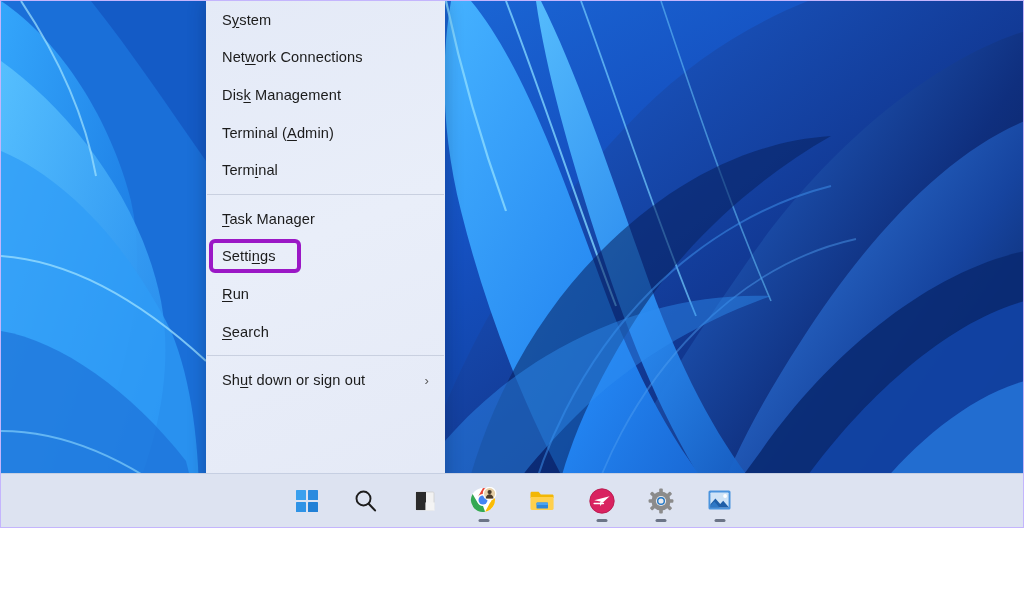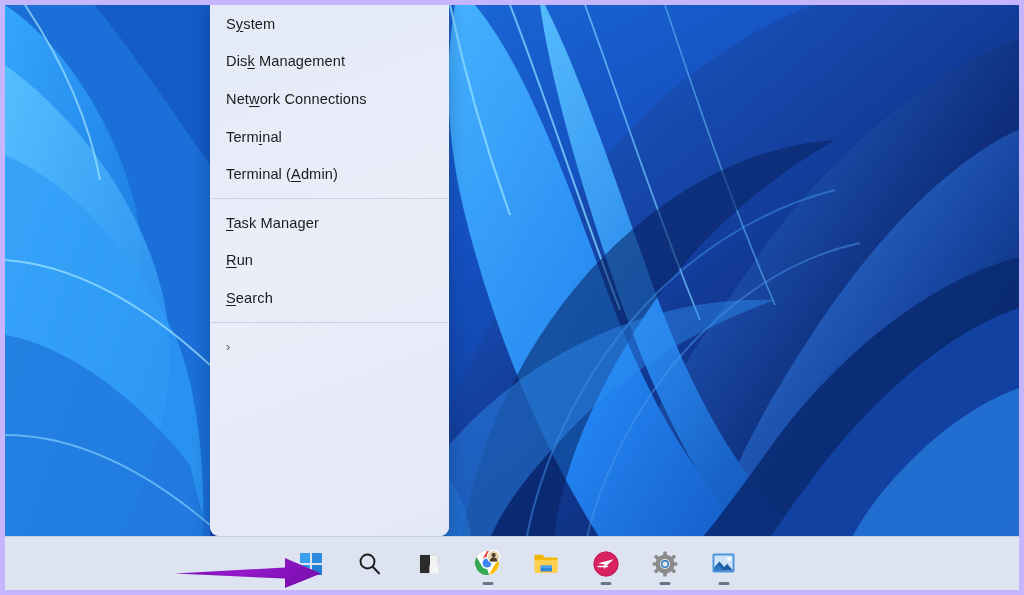--- a/index.html
+++ b/index.html
@@ -3,24 +3,24 @@
 <meta charset="utf-8">
 <style>
   * { box-sizing: border-box; margin: 0; padding: 0; }
   html, body {
     width: 1024px; height: 595px;
     overflow: hidden;
     font-family: "Liberation Sans", sans-serif;
   }
   #screen {
     position: relative;
-    width: 1024px; height: 595px;
+    width: 1024px; height: 528px;
     background: #f97316;
     overflow: hidden;
-    border: 5px solid #c4b5fd;
+    border: 1px solid #c4b5fd;
   }
 
   
   #wallpaper {
     position: absolute; left: 0; top: 0;
     width: 1024px; height: 541px;
     overflow: hidden;
     background: #1544a8;
   }
   #wallpaper svg { display: block; width: 1024px; height: 541px; }
@@ -217,43 +217,48 @@
       <path d="M 300 430 C 340 420 390 430 430 460 C 450 476 462 500 468 541 L 300 541 Z" fill="#2a86ea" opacity="0.35"></path>
     </svg>
   </div>
 
   <div id="context-menu">
     <div class="menu-inner" id="menu-items-container">
         <div class="menu-item">
           <span class="label">S<u>y</u>stem</span>
         </div>
         <div class="menu-item">
+          <span class="label">Net<u>w</u>ork Connections</span>
+        </div>
+        <div class="menu-item">
           <span class="label">Dis<u>k</u> Management</span>
         </div>
         <div class="menu-item">
-          <span class="label">Net<u>w</u>ork Connections</span>
+          <span class="label">Terminal (<u>A</u>dmin)</span>
         </div>
         <div class="menu-item">
           <span class="label">Term<u>i</u>nal</span>
         </div>
-        <div class="menu-item">
-          <span class="label">Terminal (<u>A</u>dmin)</span>
-        </div>
         <div class="menu-sep"></div>
         <div class="menu-item">
           <span class="label"><u>T</u>ask Manager</span>
         </div>
+        <div class="menu-item highlighted">
+          <span class="label">Setti<u>n</u>gs</span>
+          <div class="highlight-box"></div>
+        </div>
         <div class="menu-item">
           <span class="label"><u>R</u>un</span>
         </div>
         <div class="menu-item">
           <span class="label"><u>S</u>earch</span>
         </div>
         <div class="menu-sep"></div>
         <div class="menu-item">
+          <span class="label">Sh<u>u</u>t down or sign out</span>
           <span class="chevron">›</span>
         </div>
       </div>
   </div>
 
   <div id="taskbar">
     <div id="taskbar-icons">
 
       <div class="tb-btn">
         <svg width="24" height="24" viewBox="0 0 24 24">

